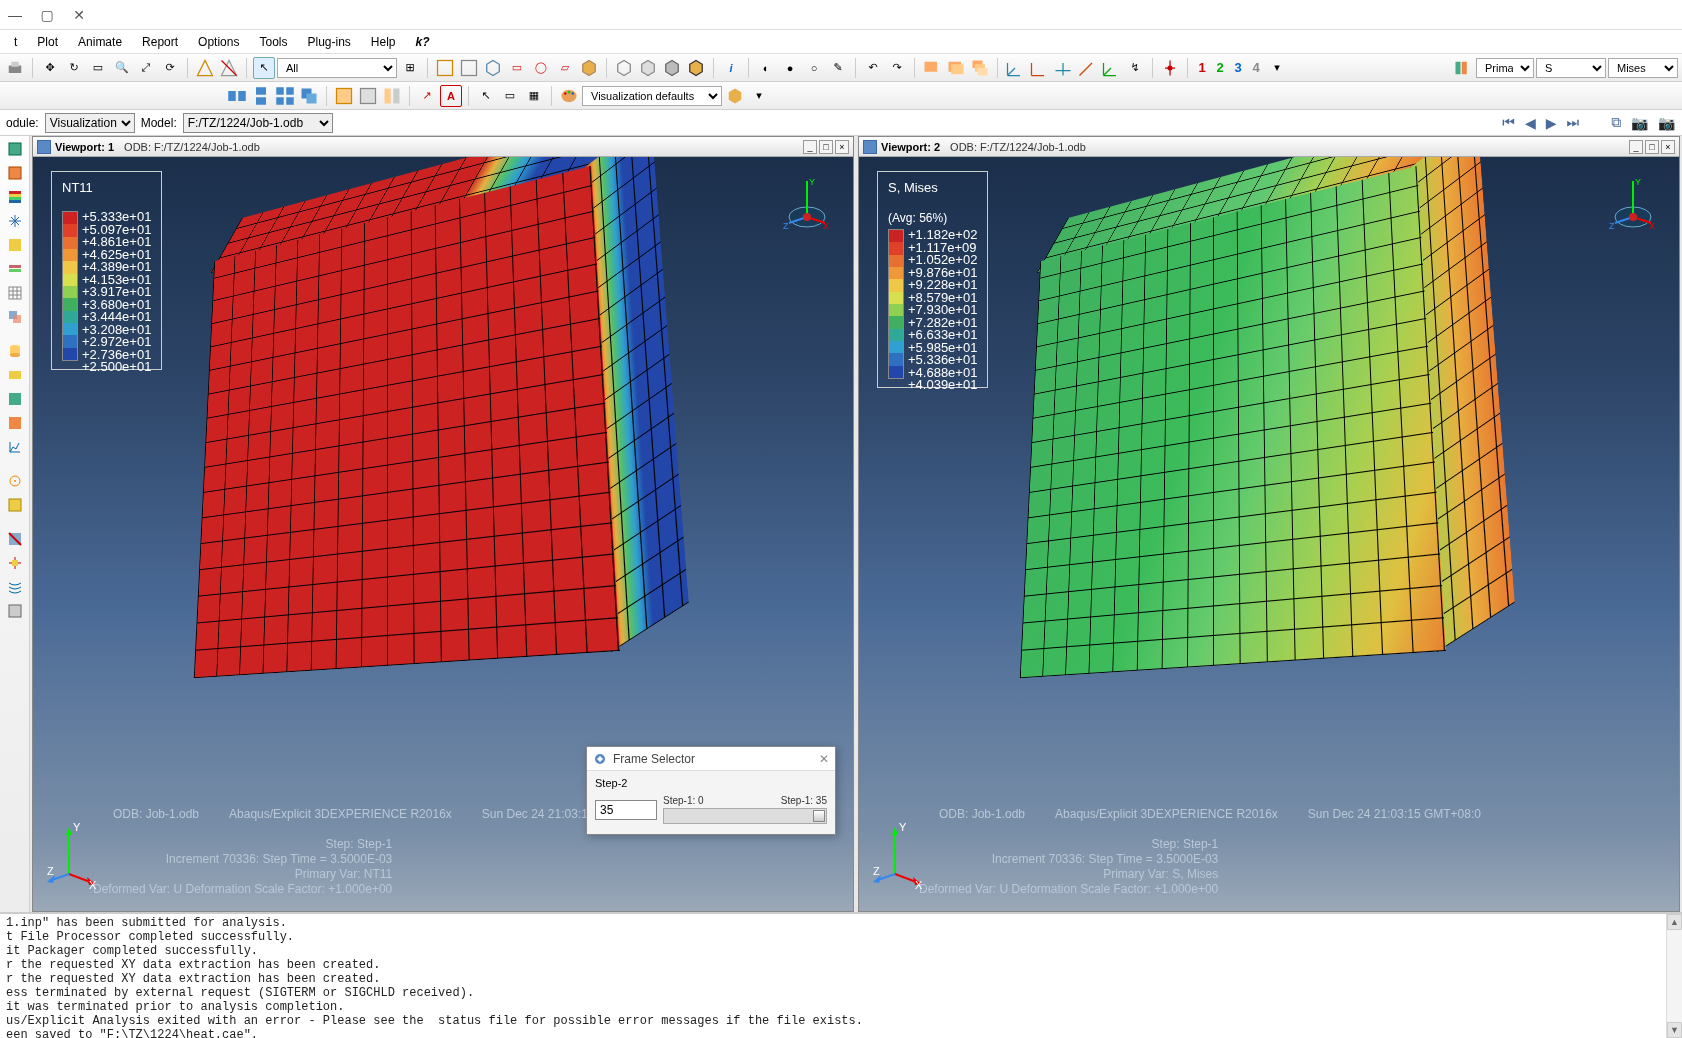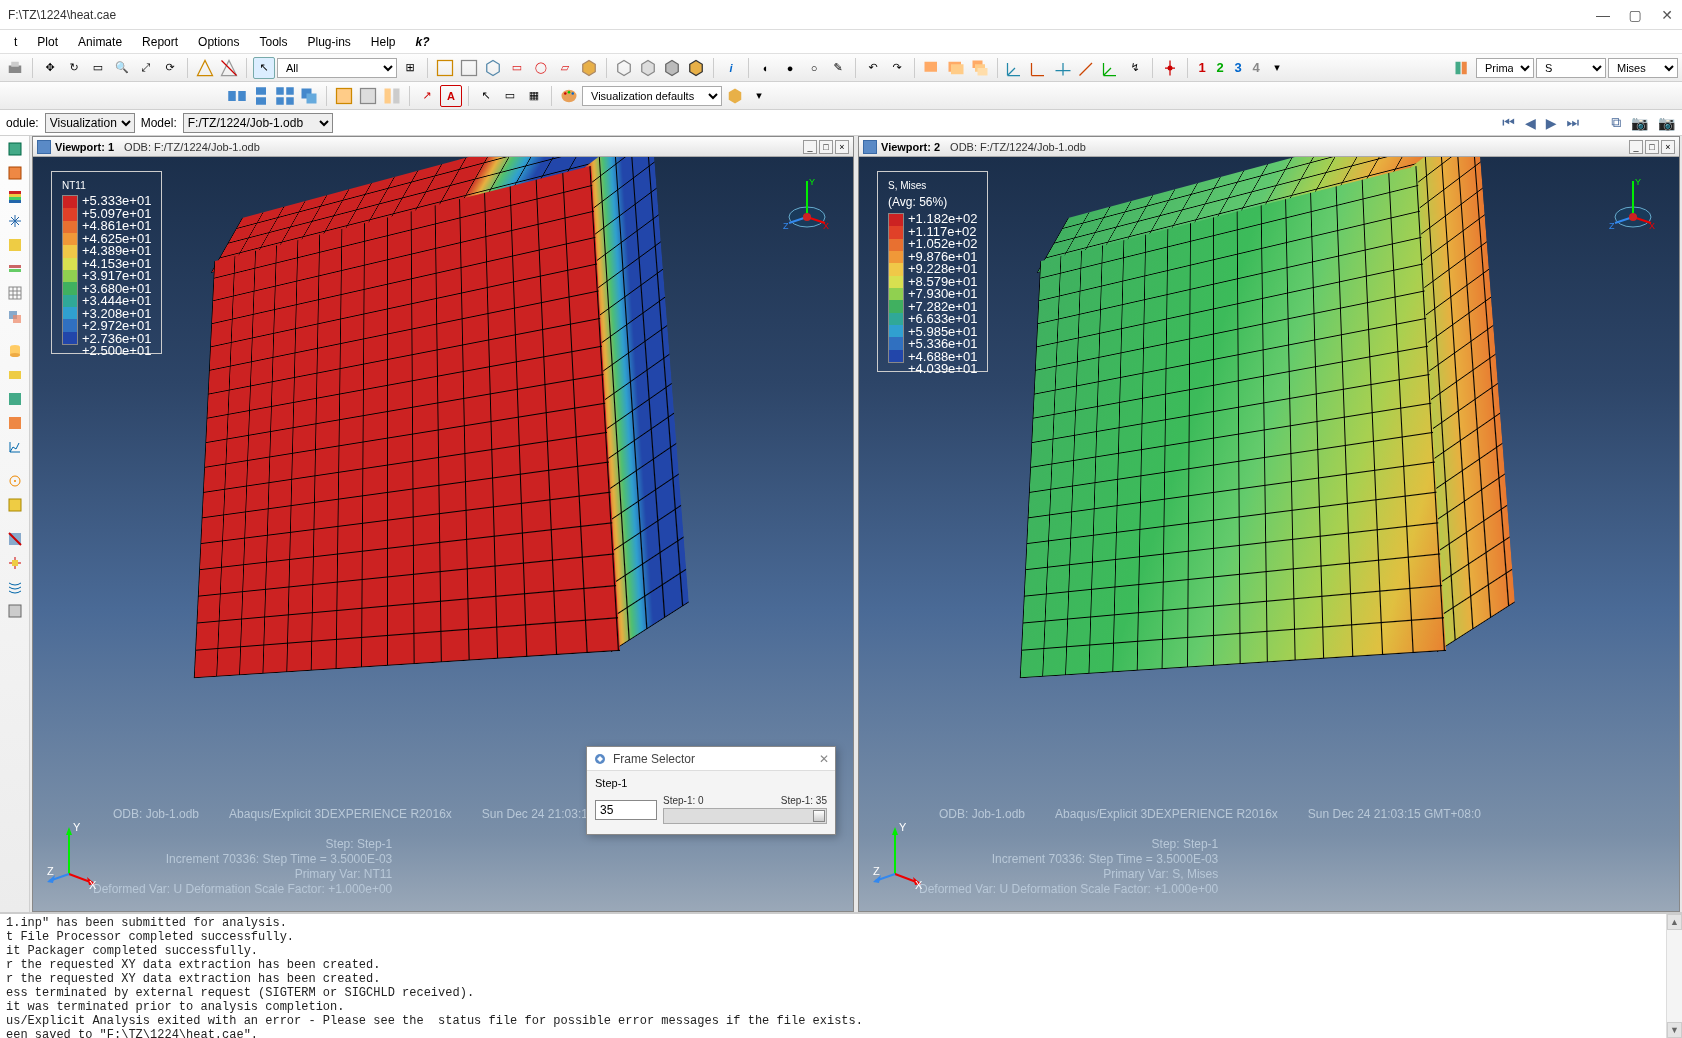--- a/index.html
+++ b/index.html
@@ -41,21 +41,21 @@
 .vp-title .vp-icon { width: 14px; height: 14px; background: #5a8ac6; margin-right: 4px; border: 1px solid #3a6aa6; }
 .vp-title .vp-label { font-weight: bold; margin-right: 10px; }
 .vp-title .vp-odb { color: #333; flex: 1; }
 .vp-title .vp-btns { display: flex; gap: 2px; }
 .vp-title .vp-btns span { width: 14px; height: 14px; border: 1px solid #999; font-size: 9px; text-align: center; line-height: 12px; cursor: pointer; background: #f4f4f4; }
 
 .canvas { flex: 1; position: relative; background: linear-gradient(180deg,#1b2f4b 0%,#2d4568 30%,#4a6a96 60%,#7a8fa8 90%,#9aa8b8 100%); overflow: hidden; }
 
 
 .legend { position: absolute; top: 14px; left: 18px; border: 1px solid #ccc; padding: 8px 10px; color: #fff; font-family: "Courier New", monospace; font-size: 12px; }
-.legend .leg-title { font-size: 10px; margin-bottom: 4px; }
+.legend .leg-title { font-size: 13px; margin-bottom: 16px; }
 .legend .leg-sub { font-size: 12px; margin-bottom: 4px; }
 .legend-body { display: flex; }
 .legend-bar { width: 16px; display: flex; flex-direction: column; border: 1px solid #888; }
 .legend-bar div { flex: 1; }
 .legend-vals { display: flex; flex-direction: column; padding-left: 4px; justify-content: space-between; }
 .legend-vals span { line-height: 12.5px; font-size: 13px; white-space: nowrap; }
 
 
 .triad { position: absolute; top: 18px; right: 22px; width: 48px; height: 60px; }
 .triad svg { width: 100%; height: 100%; }
@@ -107,21 +107,20 @@
 
 
 .vscrollbar { width: 16px; background: #f0f0f0; border-left: 1px solid #ddd; display:flex; flex-direction:column; }
 .vscrollbar .arrow { height: 16px; background: #e4e4e4; border: 1px solid #ccc; text-align:center; font-size:9px; line-height:14px; color:#666; }
 .vscrollbar .track { flex:1; background:#f4f4f4; }
 </style>
 </head>
 <body>
 
 <div class="titlebar">
-  <span class="path">F:\TZ\1224\heat.cae</span>
   <div class="winbtns">
     <span>—</span>
     <span>▢</span>
     <span>✕</span>
   </div>
 </div>
 
 <div class="menubar">
   <span>t</span>
   <span>Plot</span>
@@ -611,21 +610,21 @@
                 <div style="background: rgb(216, 224, 80);"></div>
                 <div style="background: rgb(144, 208, 80);"></div>
                 <div style="background: rgb(64, 176, 96);"></div>
                 <div style="background: rgb(48, 168, 152);"></div>
                 <div style="background: rgb(48, 160, 208);"></div>
                 <div style="background: rgb(48, 112, 192);"></div>
                 <div style="background: rgb(34, 70, 170);"></div>
               </div>
             <div class="legend-vals" id="legvals2" style="height: 150px;">
                 <span>+1.182e+02</span>
-                <span>+1.117e+02</span>
+                <span>+1.117e+09</span>
                 <span>+1.052e+02</span>
                 <span>+9.876e+01</span>
                 <span>+9.228e+01</span>
                 <span>+8.579e+01</span>
                 <span>+7.930e+01</span>
                 <span>+7.282e+01</span>
                 <span>+6.633e+01</span>
                 <span>+5.985e+01</span>
                 <span>+5.336e+01</span>
                 <span>+4.688e+01</span>
@@ -706,21 +705,21 @@
 <div class="dialog">
   <div class="dlg-title">
     <svg class="dlg-icon" viewBox="0 0 14 14">
         <circle cx="7" cy="7" r="5" fill="#5a8ac6"></circle>
         <path d="M4 7 L7 4 L10 7 L7 10 Z" fill="#fff"></path>
       </svg>
     <span>Frame Selector</span>
     <span class="dlg-close">✕</span>
   </div>
   <div class="dlg-body">
-    <div class="dlg-step">Step-1</div>
+    <div class="dlg-step">Step-2</div>
     <div class="dlg-row">
       <input class="frame-val" value="35" style="">
       <div class="slider-wrap">
         <div class="slider-labels">
           <span>Step-1: 0</span>
           <span>Step-1: 35</span>
         </div>
         <div class="slider">
           <div class="thumb"></div>
         </div>

